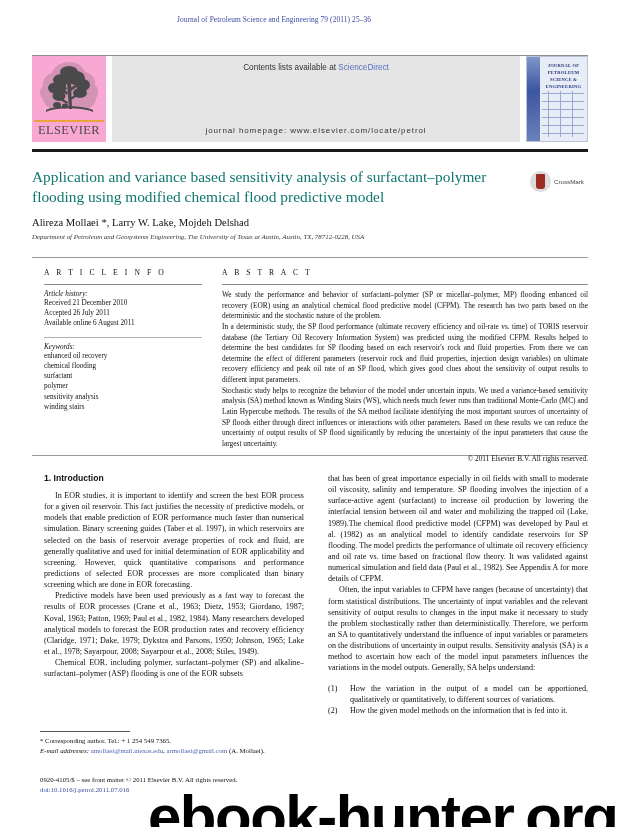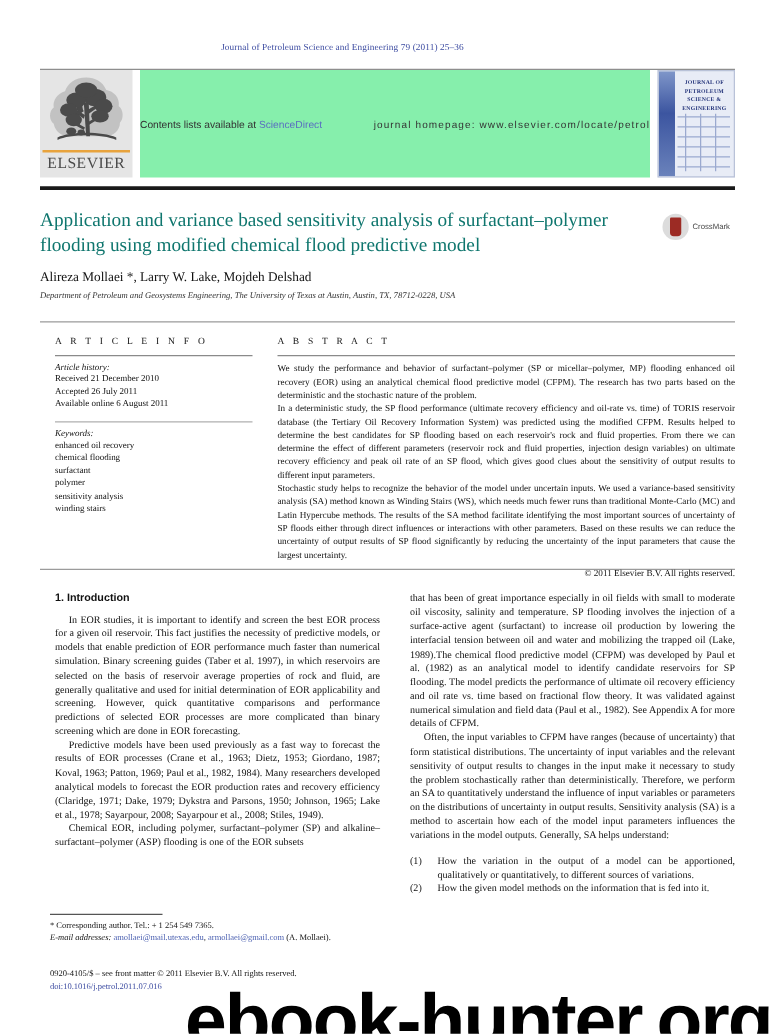--- a/index.html
+++ b/index.html
@@ -19,21 +19,21 @@
   .page {
     position: absolute;
     inset: 0;
     width: 620px;
     height: 827px;
   }
 
   
   .running-head {
     position: absolute;
-    top: 33px;
+    top: 15px;
     left: 0;
     width: 548px;
     text-align: center;
     font-size: 7.4px;
     color: #3b4aa0;
     letter-spacing: .1px;
   }
 
   
   .masthead {
@@ -61,21 +61,21 @@
     height: 2.5px;
     background: #1a1a1a;
   }
 
   
   .elsevier-logo {
     width: 74px;
     height: 86px;
     position: relative;
     flex: 0 0 auto;
-    background: #e5e5e5;
+    background: #f9a8d4;
     overflow: hidden;
   }
   .elsevier-logo .tree {
     position: absolute;
     top: 2px;
     left: 4px;
     width: 66px;
     height: 63px;
   }
   .elsevier-wordmark {
@@ -88,24 +88,25 @@
     font-size: 12.5px;
     letter-spacing: .4px;
     color: #4a4a4a;
     border-top: 2px solid #e8a33d;
     padding-top: 1px;
   }
 
   
   .masthead-center {
     flex: 1 1 auto;
-    background: #86efac;
+    background: #e5e5e5;
     margin: 0 6px;
     position: relative;
     display: flex;
+    flex-direction: column;
     align-items: center;
     justify-content: space-between;
     padding: 7px 0 7px 0;
     box-sizing: border-box;
   }
   .contents-line {
     font-size: 8.2px;
     color: #333;
     font-family: "Liberation Sans", sans-serif;
   }

